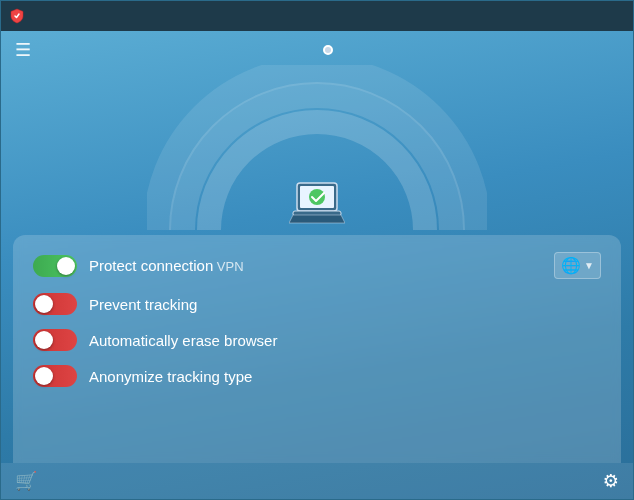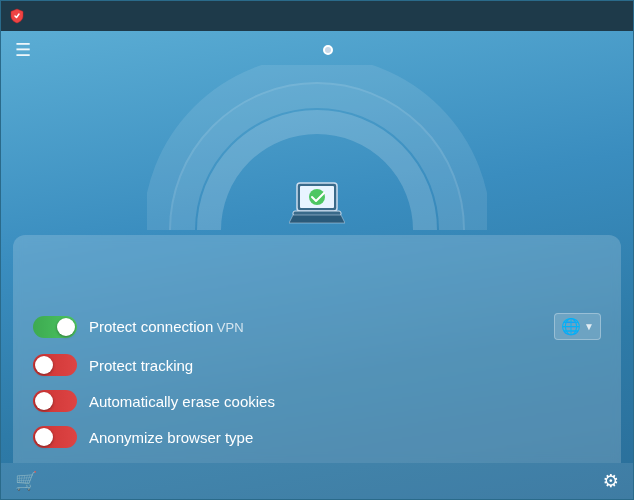--- a/index.html
+++ b/index.html
@@ -142,21 +142,20 @@
     .settings-panel {
       flex: 1;
       background: rgba(255,255,255,0.18);
       backdrop-filter: blur(4px);
       border-radius: 12px 12px 0 0;
       margin: 0 12px 0 12px;
       padding: 12px 16px 10px 16px;
       display: flex;
       flex-direction: column;
       gap: 4px;
-      justify-content: flex-end;
     }
 
     .setting-row {
       display: flex;
       align-items: center;
       gap: 12px;
       padding: 5px 4px;
     }
 
     .setting-label {
@@ -306,33 +305,33 @@
           <span class="setting-label">Protect connection<span class="label-suffix"> VPN</span></span>
           <button class="globe-btn">
             <span>🌐</span>
             <span class="globe-chevron">▼</span>
           </button>
         </div>
         <div class="setting-row">
           <div class="toggle off">
             <div class="toggle-thumb"></div>
           </div>
-          <span class="setting-label">Protect tracking</span>
+          <span class="setting-label">Prevent tracking</span>
         </div>
         <div class="setting-row">
           <div class="toggle off">
             <div class="toggle-thumb"></div>
           </div>
-          <span class="setting-label">Automatically erase cookies</span>
+          <span class="setting-label">Automatically erase browser</span>
         </div>
         <div class="setting-row">
           <div class="toggle off">
             <div class="toggle-thumb"></div>
           </div>
-          <span class="setting-label">Anonymize browser type</span>
+          <span class="setting-label">Anonymize tracking type</span>
         </div>
       </div>
 
     <div class="bottom-bar">
       <button class="cart-btn">🛒</button>
       <button class="gear-btn">⚙</button>
     </div>
 
   </div>
 </div>

